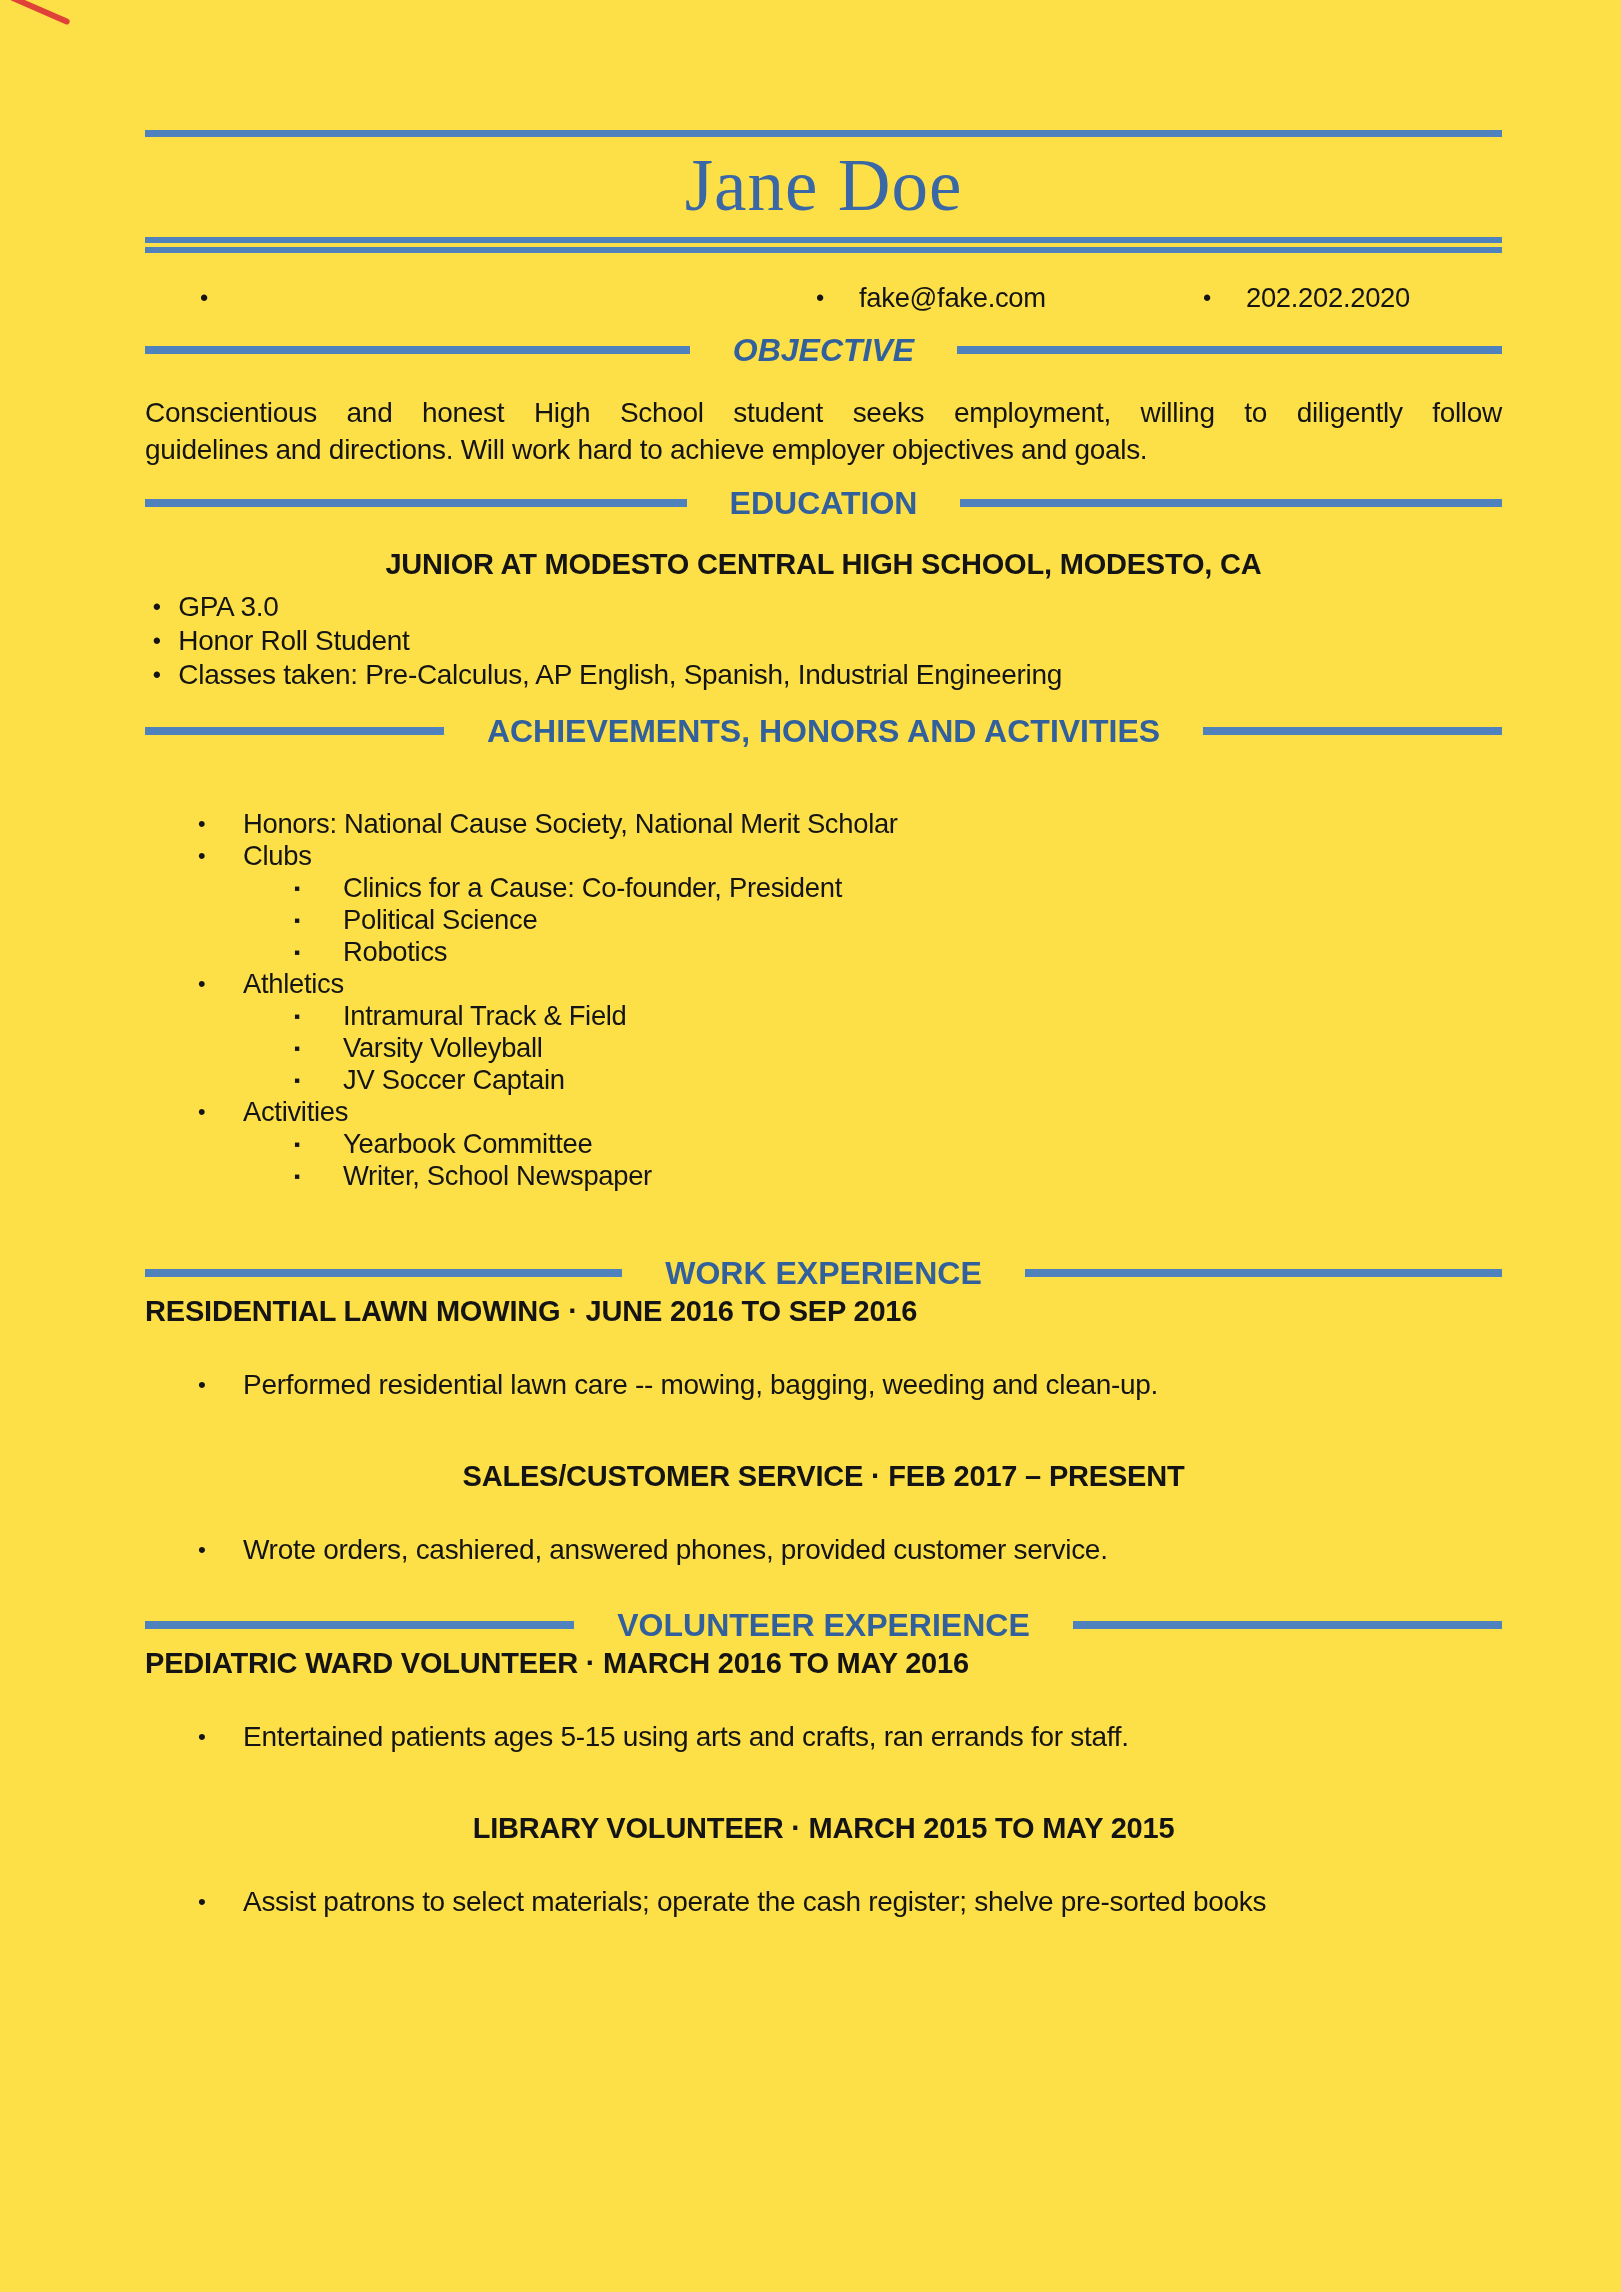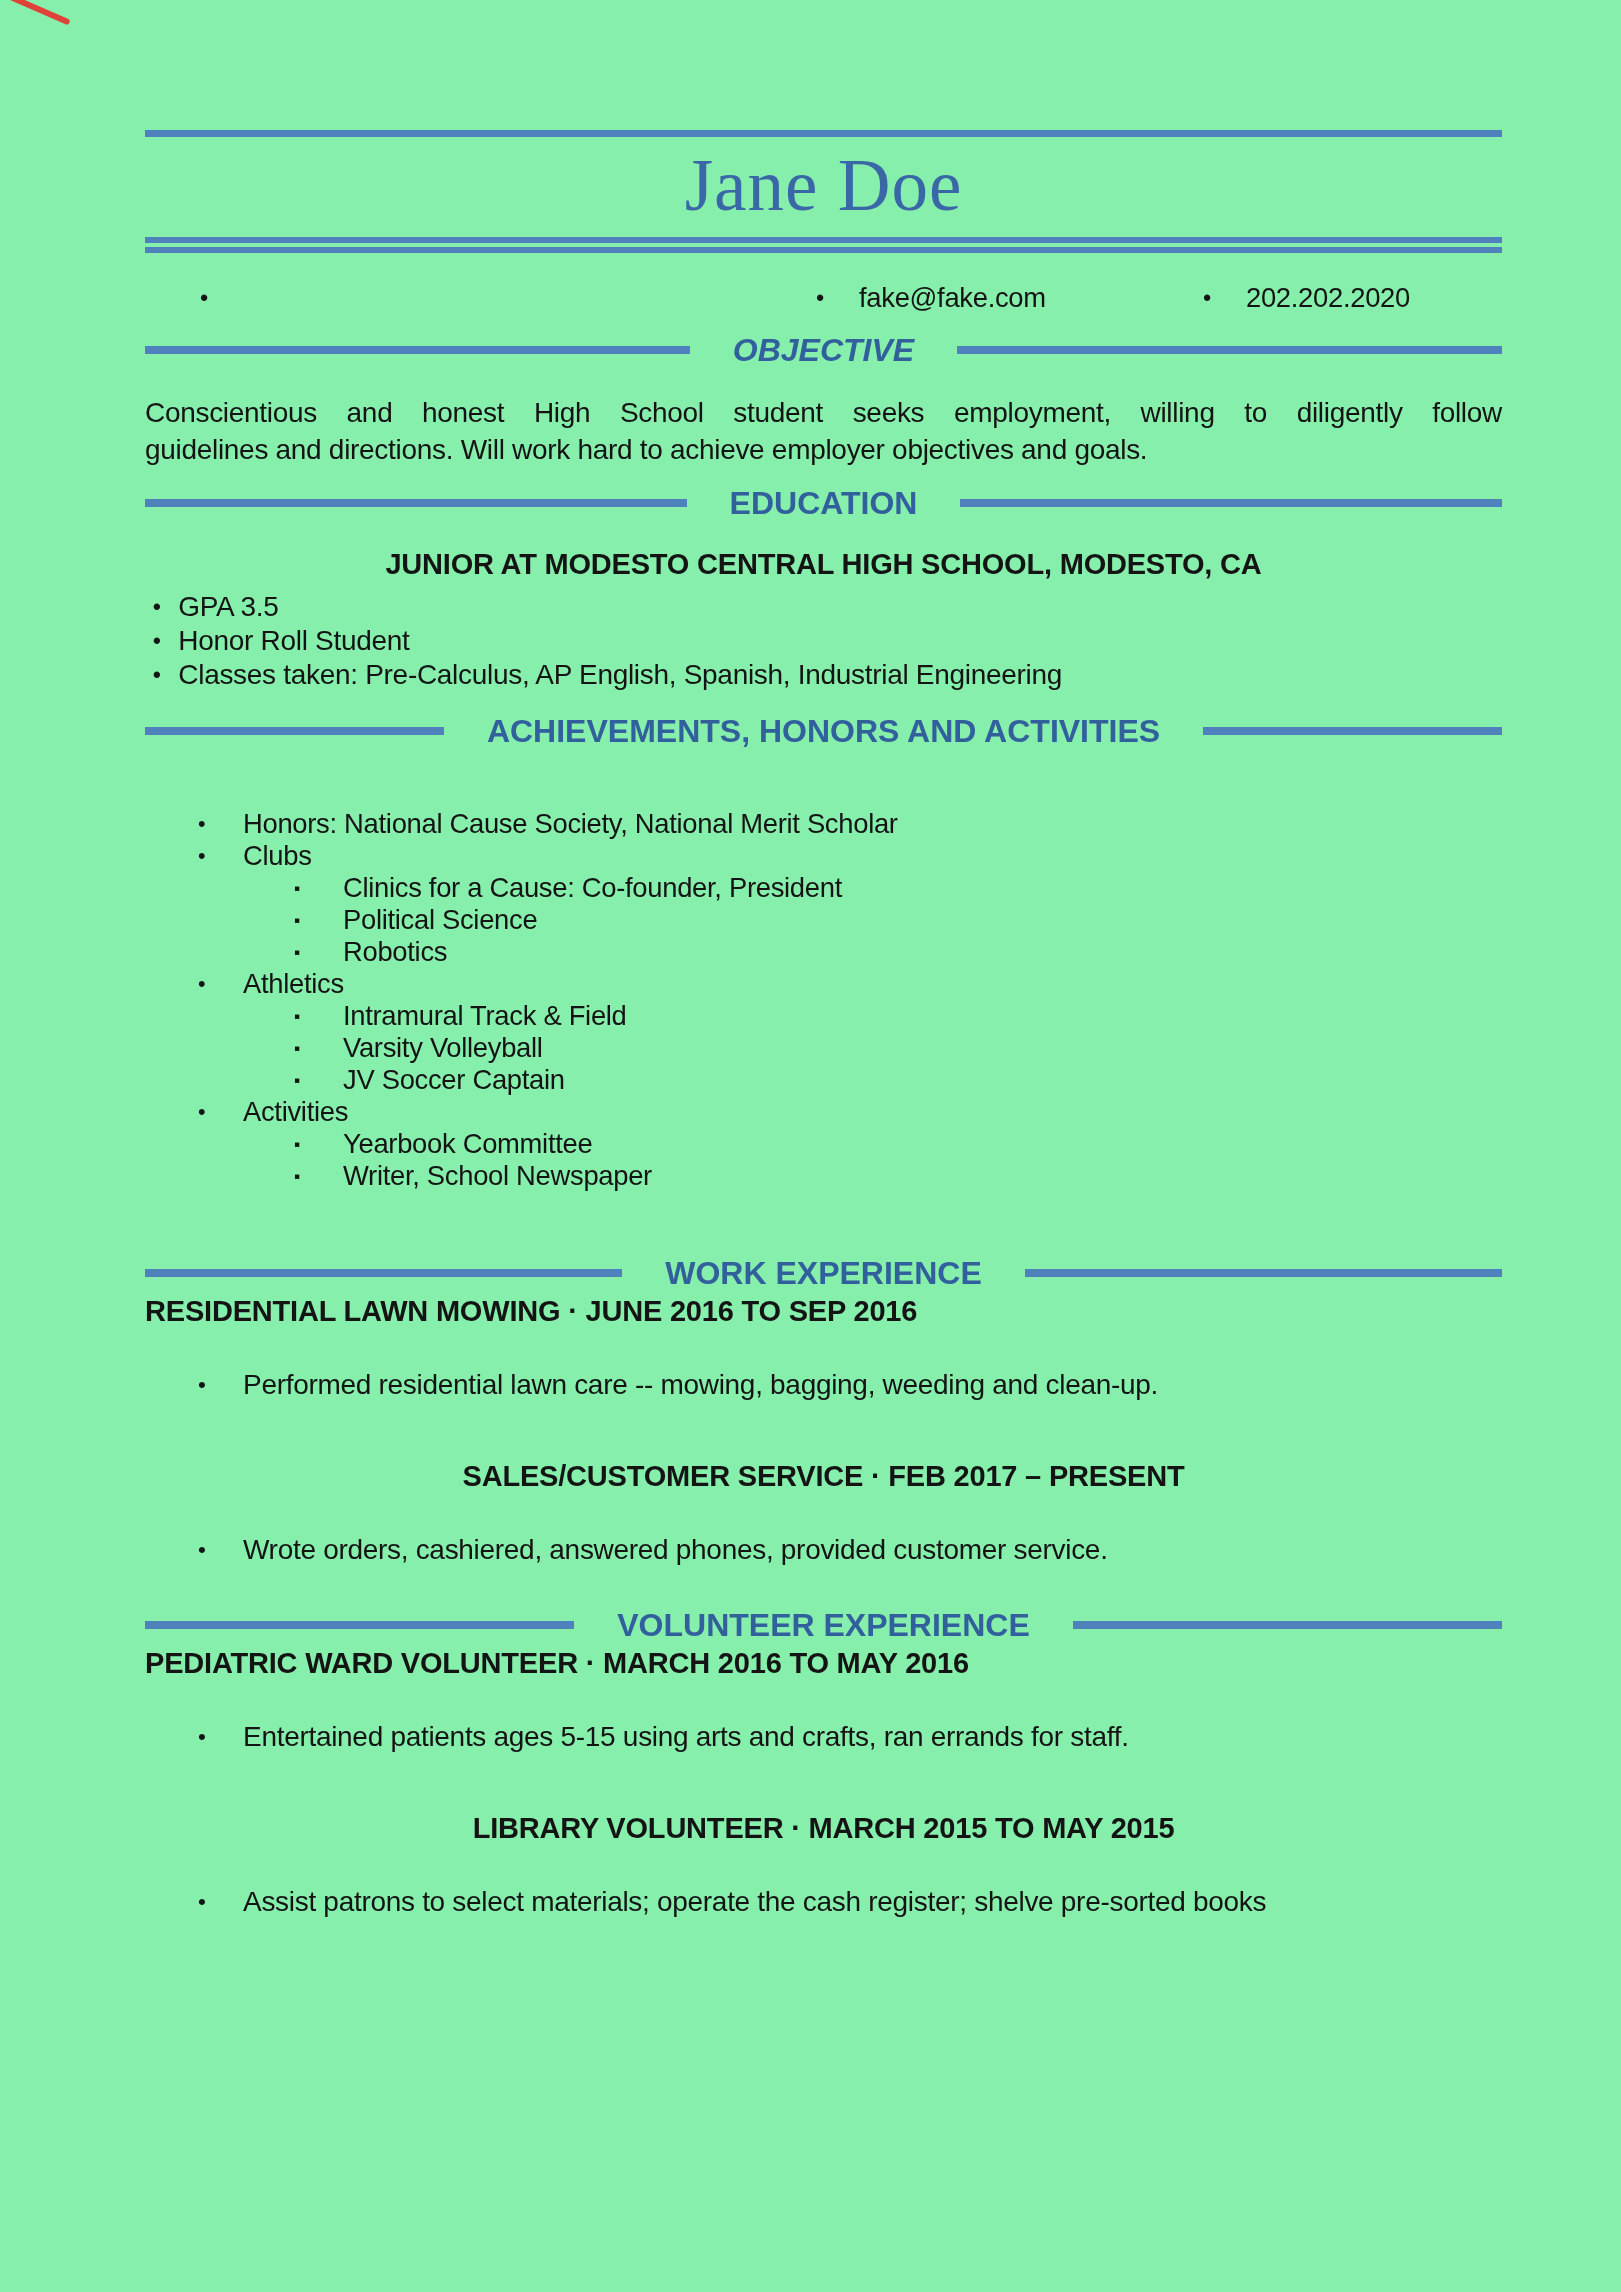--- a/index.html
+++ b/index.html
@@ -3,21 +3,21 @@
 <meta charset="utf-8">
 <style>
   * { margin:0; padding:0; box-sizing:border-box; }
   html,body { width:1621px; }
   body {
     height:2293px;
     background:#fafafa;
     font-family:"Liberation Sans", sans-serif;
     color:#141414;
   }
-  .page { position:relative; width:1621px; height:2293px; overflow:hidden; background:#86efac; }
+  .page { position:relative; width:1621px; height:2293px; overflow:hidden; background:#fde047; }
   .pen-mark { position:absolute; left:0; top:0; }
   .content { position:absolute; left:145px; top:0; width:1357px; }
 
   
   .rule-top { height:6.9px; background:#4f81bd; margin-top:130px; }
   .name {
     font-family:"Liberation Serif", serif;
     font-size:73px; font-weight:400; color:#3a68a6;
     text-align:center; line-height:90px; margin-top:3.9px; letter-spacing:1px;
   }
@@ -113,21 +113,21 @@
 
     <div class="sec-head sh-education">
       <div class="hr"></div>
       <div class="sec-title">EDUCATION</div>
       <div class="hr"></div>
     </div>
     <div class="school">JUNIOR AT MODESTO CENTRAL HIGH SCHOOL, MODESTO, CA</div>
     <div class="edu-list">
       <div class="edu-row">
         <span class="bullet">•</span>
-        <span>GPA 3.5</span>
+        <span>GPA 3.0</span>
       </div>
       <div class="edu-row">
         <span class="bullet">•</span>
         <span>Honor Roll Student</span>
       </div>
       <div class="edu-row">
         <span class="bullet">•</span>
         <span>Classes taken: Pre-Calculus, AP English, Spanish, Industrial Engineering</span>
       </div>
     </div>

